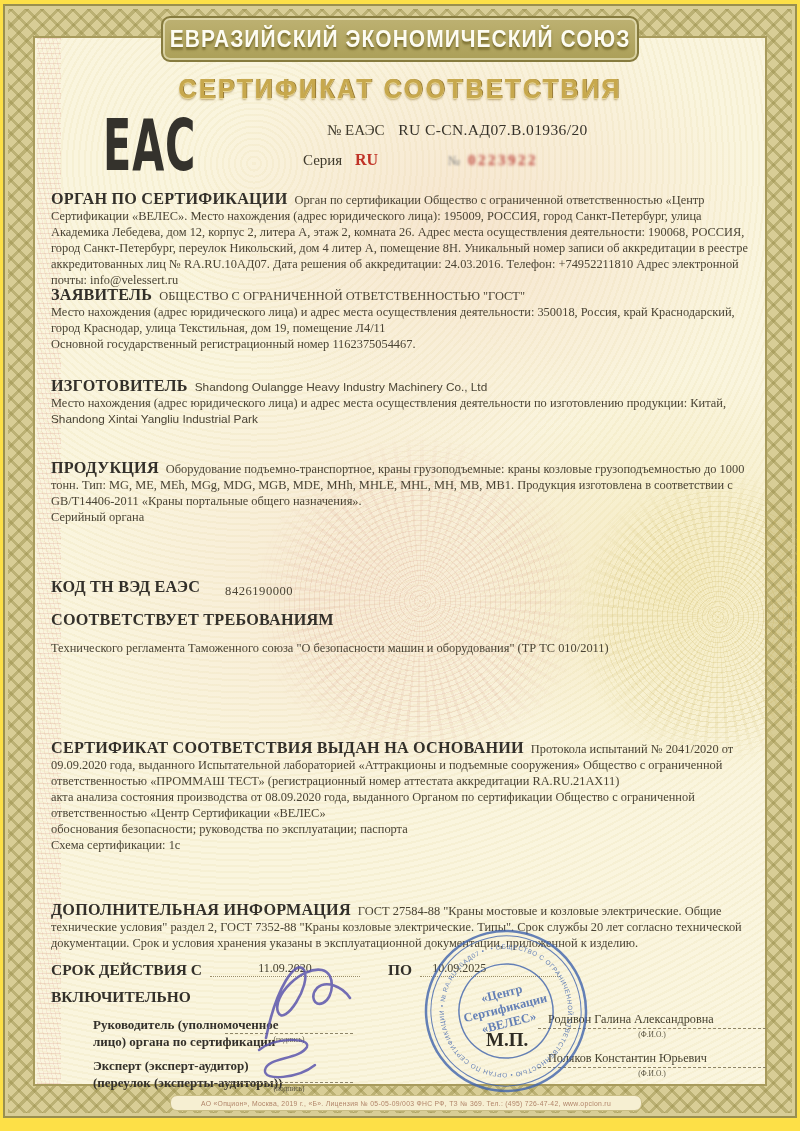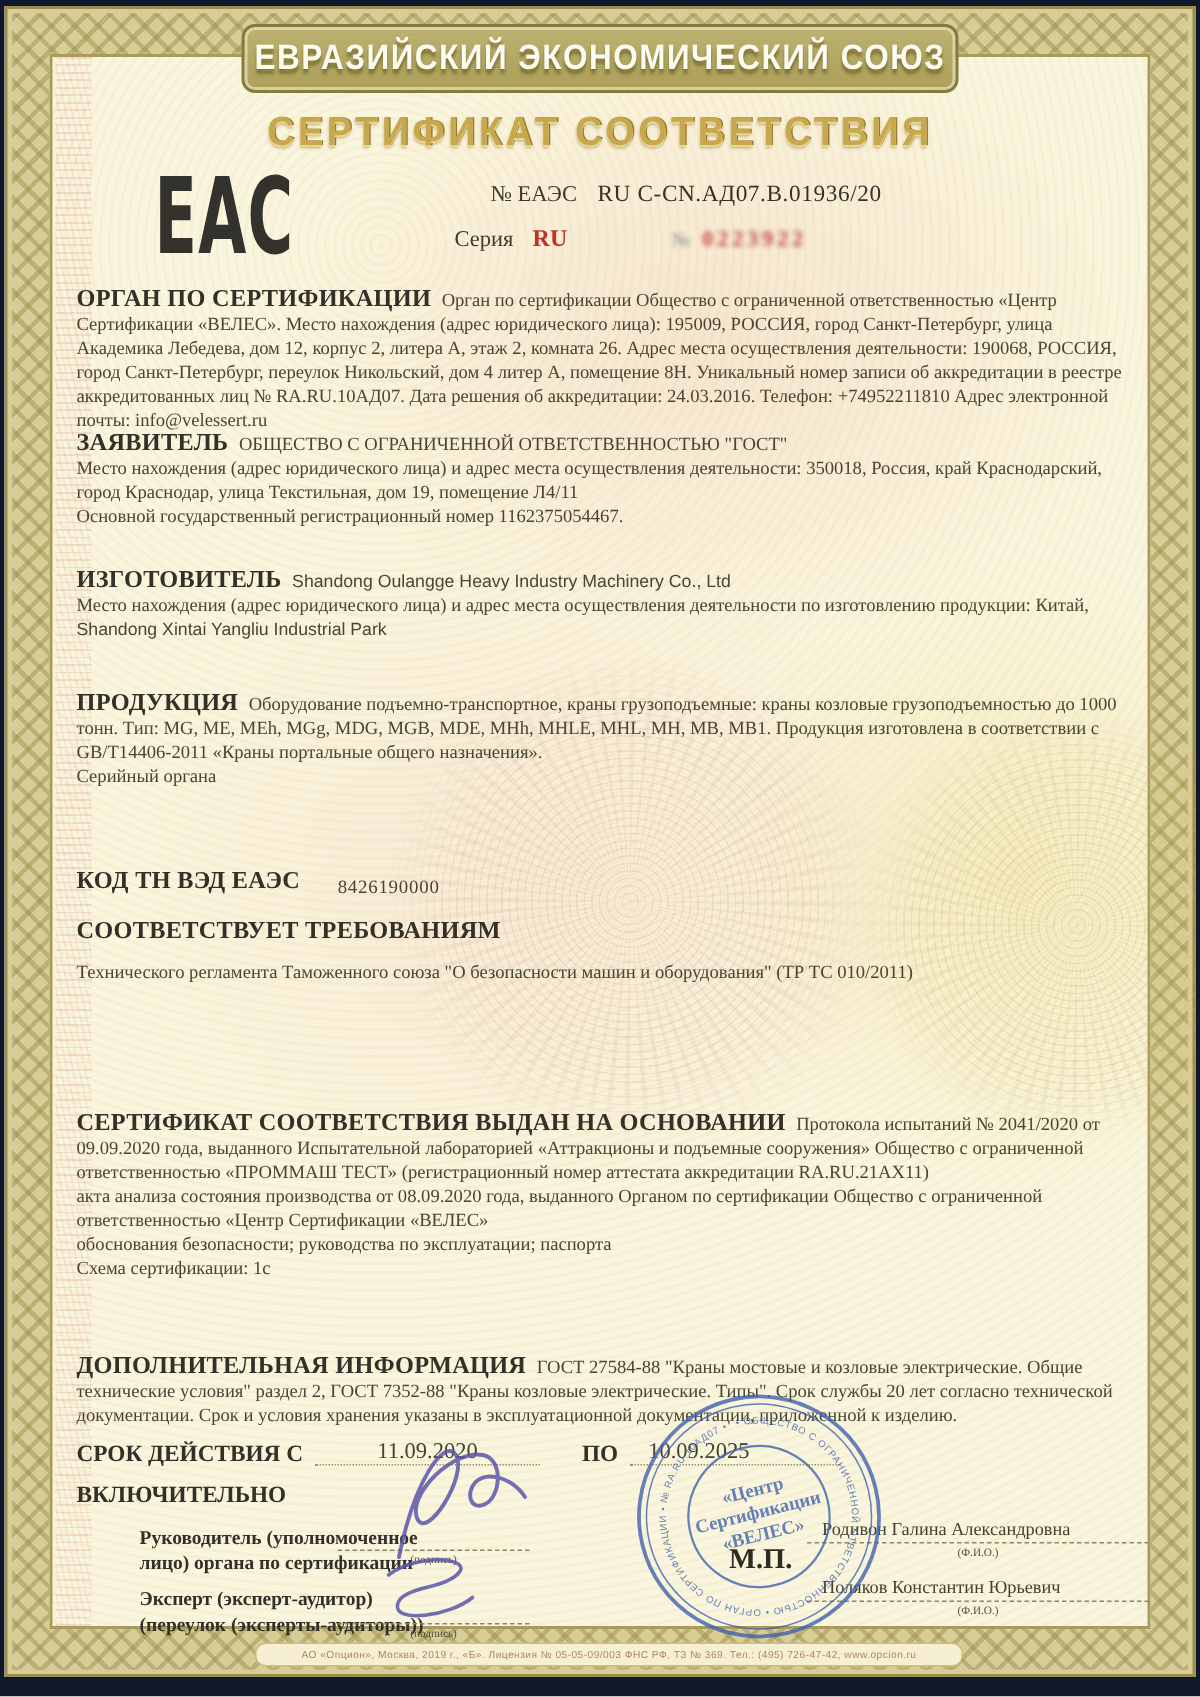--- a/index.html
+++ b/index.html
@@ -1,16 +1,16 @@
 <!DOCTYPE html>
 <html><head>
 <meta charset="utf-8">
 <style>
   html,body{margin:0;padding:0;background:#ffffff;}
-  .page{position:relative;width:800px;height:1131px;background:#0f172a;overflow:hidden;
+  .page{position:relative;width:800px;height:1131px;background:#fde047;overflow:hidden;
         font-family:"Liberation Serif", serif;color:#4a4434;}
   .cert{position:absolute;left:3px;top:4px;width:794px;height:1114px;background:#f8f3dc;overflow:hidden;}
 
   
   .frame{position:absolute;inset:0;
     background:#d8cd96;border:2px solid #9a8f4e;box-sizing:border-box;}
   .frame::before{content:"";position:absolute;inset:3px;
     background:
       repeating-linear-gradient(45deg, rgba(152,142,74,.45) 0 3px, transparent 3px 11px),
       repeating-linear-gradient(-45deg, rgba(152,142,74,.45) 0 3px, transparent 3px 11px);}
@@ -78,21 +78,21 @@
   .s-code .code-val{font-size:12.6px;letter-spacing:.5px;position:relative;top:3px;margin-left:18px;}
   .s-req-l{top:608px;}
   .s-req-t{top:636px;}
   .s-basis{top:736px;}
   .s-add{top:886px;}
 
   
   .validity{position:absolute;left:48px;top:957px;font-size:15.5px;font-weight:bold;color:#33302a;
     display:flex;align-items:flex-start;}
   .dateline{display:inline-block;border-bottom:1px dotted #9b8f6a;font-weight:normal;
-    font-size:15px;color:#45402f;text-align:center;padding-bottom:1px;line-height:14px;}
+    font-size:12px;color:#45402f;text-align:center;padding-bottom:1px;line-height:14px;}
   .dl1{width:150px;margin-left:8px;}
   .po{margin-left:28px;}
   .dl2{width:128px;margin-left:8px;text-align:left;padding-left:12px;}
   .inclusive{position:absolute;left:48px;top:984px;font-size:15.5px;font-weight:bold;color:#33302a;}
 
   
   .role{position:absolute;left:90px;width:195px;font-size:13px;font-weight:bold;
     line-height:17px;color:#33302a;}
   .r1{top:1012px;}
   .r2a{top:1053px;}

